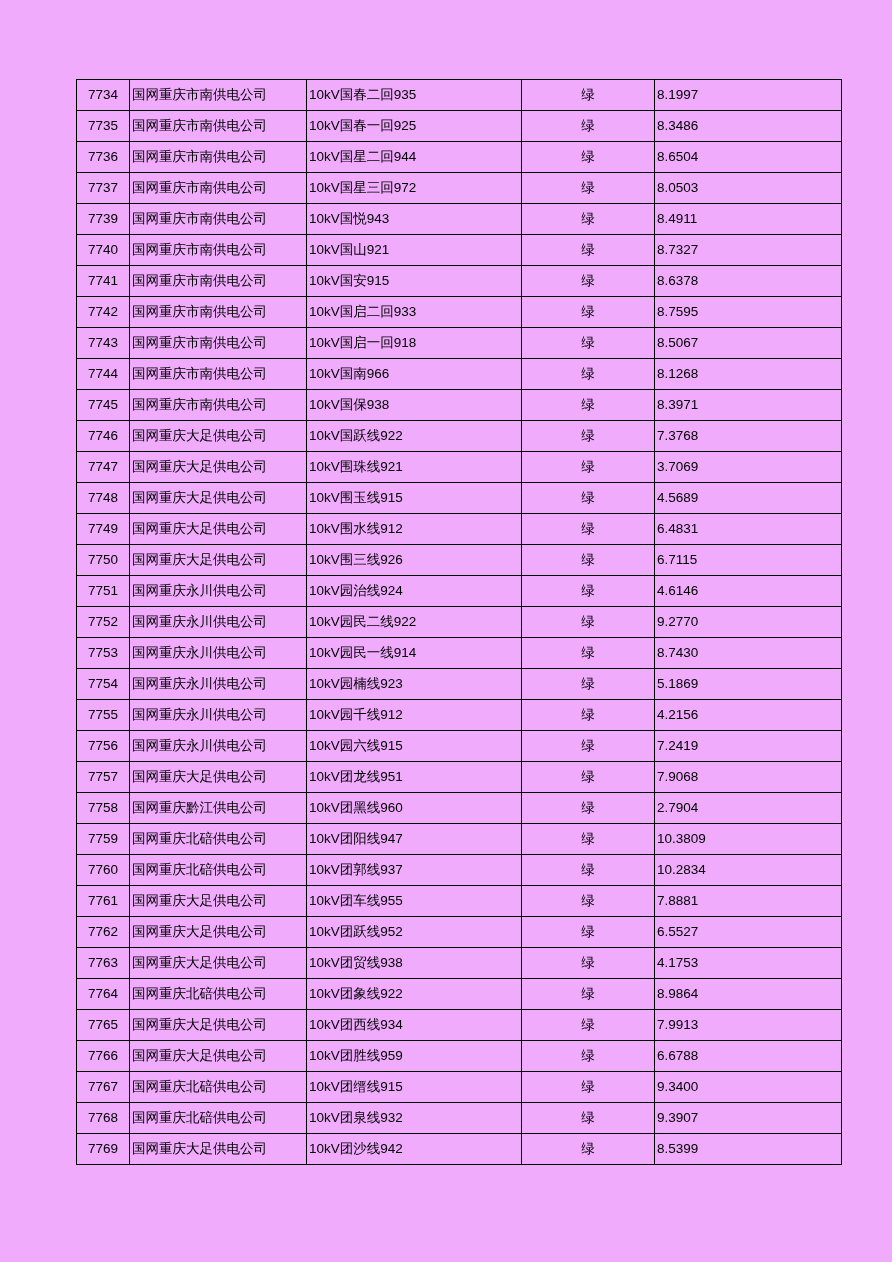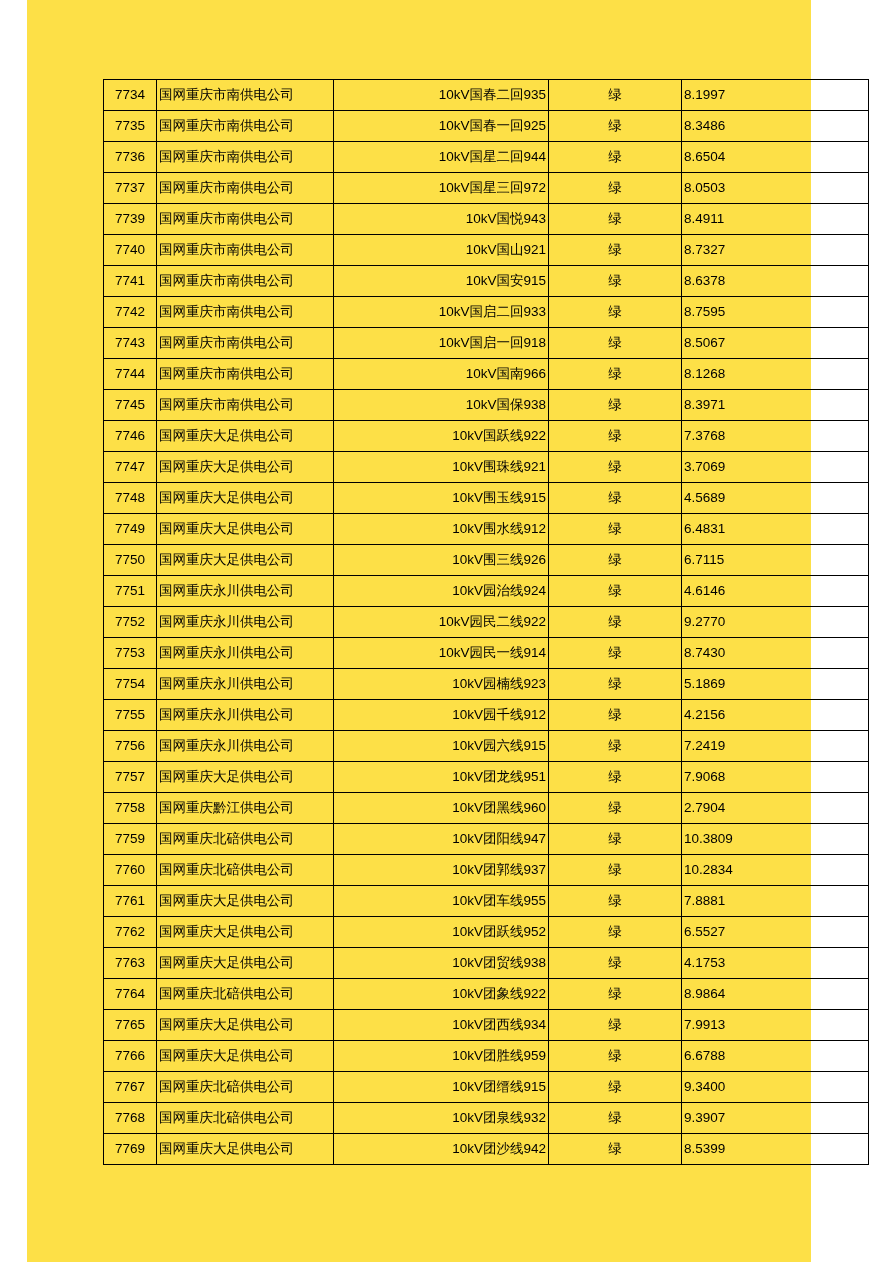--- a/index.html
+++ b/index.html
@@ -12,24 +12,23 @@
     height: 1262px;
     font-family: "Liberation Sans", sans-serif;
     color: #000000;
     position: relative;
     overflow: hidden;
   }
   .page {
     position: absolute;
     left: 0;
     top: 0;
-    width: 784px;
+    width: 892px;
     height: 1262px;
-    background: #fde047;
-    margin-left: 27px;
+    background: #f0abfc;
   }
   .table-wrap {
     position: absolute;
     left: 76px;
     top: 79px;
     width: 740px;
   }
   table.data-table {
     border-collapse: collapse;
     width: 740px;
@@ -48,21 +47,21 @@
   td.col-idx {
     width: 48px;
     text-align: center;
   }
   td.col-company {
     width: 172px;
     text-align: left;
   }
   td.col-line {
     width: 210px;
-    text-align: right;
+    text-align: left;
   }
   td.col-level {
     width: 128px;
     text-align: center;
   }
   td.col-value {
     width: 182px;
     text-align: left;
   }
 </style>

